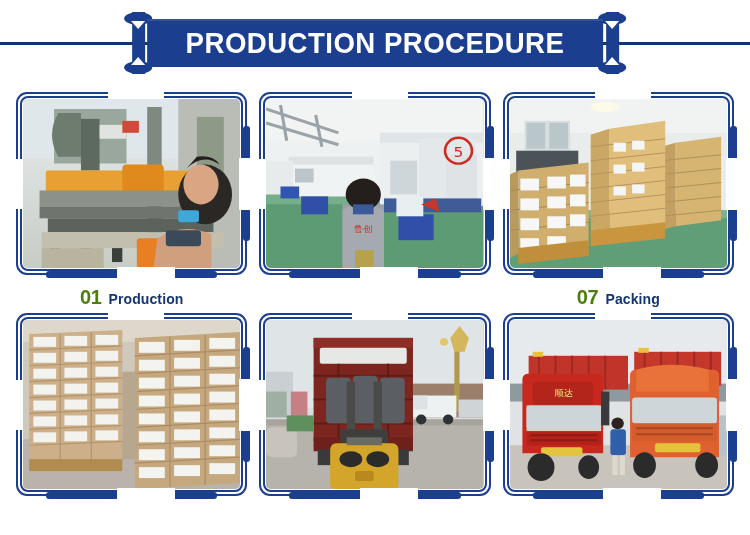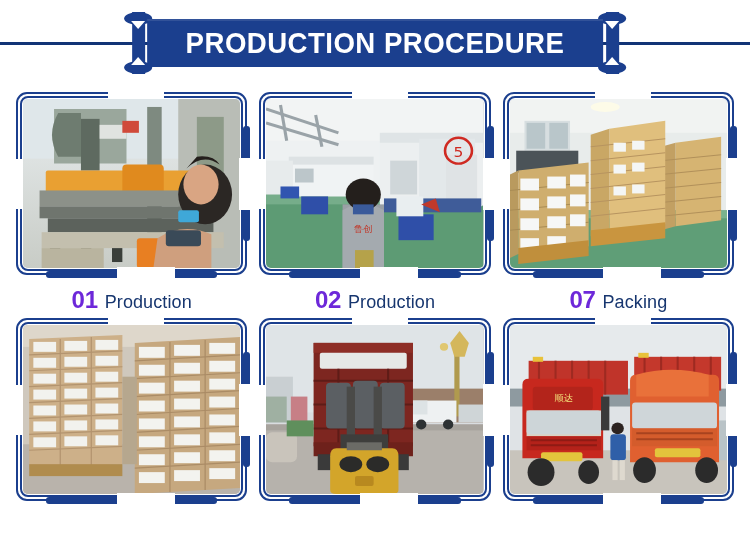--- a/index.html
+++ b/index.html
@@ -200,32 +200,32 @@
   }
   .photo svg { display: block; width: 100%; height: 100%; }
 
   
   .caption {
     text-align: center;
     padding-top: 11px;
     white-space: nowrap;
   }
   .caption .num {
-    color: #6d28d9;
+    color: #4d7c0f;
     font-family: "Liberation Sans Narrow", "Liberation Sans", sans-serif;
     font-weight: bold;
-    font-size: 24px;
+    font-size: 20px;
     letter-spacing: -0.3px;
     margin-top: 12px;
   }
   .caption .label {
     color: #17366F;
     font-family: "Liberation Sans Narrow", "Liberation Sans", sans-serif;
-    font-weight: normal;
-    font-size: 18px;
+    font-weight: bold;
+    font-size: 14px;
     margin-left: 7px;
     letter-spacing: 0.1px;
   }
 </style>
 </head>
 <body>
 
 <div id="page">
 
   <div class="header">
@@ -352,23 +352,20 @@
             <text x="94" y="134" font-size="9" fill="#c0392b" text-anchor="middle" font-family="DejaVu Sans">鲁创</text>
           </svg>
         </div>
         <div class="gap top"></div>
           <div class="gap bottom"></div>
         <div class="gap left"></div>
           <div class="gap right"></div>
         <div class="line-outer"></div>
         <div class="line-inner"></div>
       </div>
-      <div class="caption">
-        <span class="num">02</span><span class="label">Production</span>
-      </div>
     </div>
 
     <div class="cell">
       <div class="frame">
         <div class="accent-right"></div>
         <div class="accent-bottom"></div>
         <div class="photo">
           <svg viewBox="0 0 210 170" preserveAspectRatio="none">
             <rect width="210" height="170" fill="#e8eceb"></rect>
             <rect x="0" y="0" width="210" height="34" fill="#f1f3f2"></rect>

